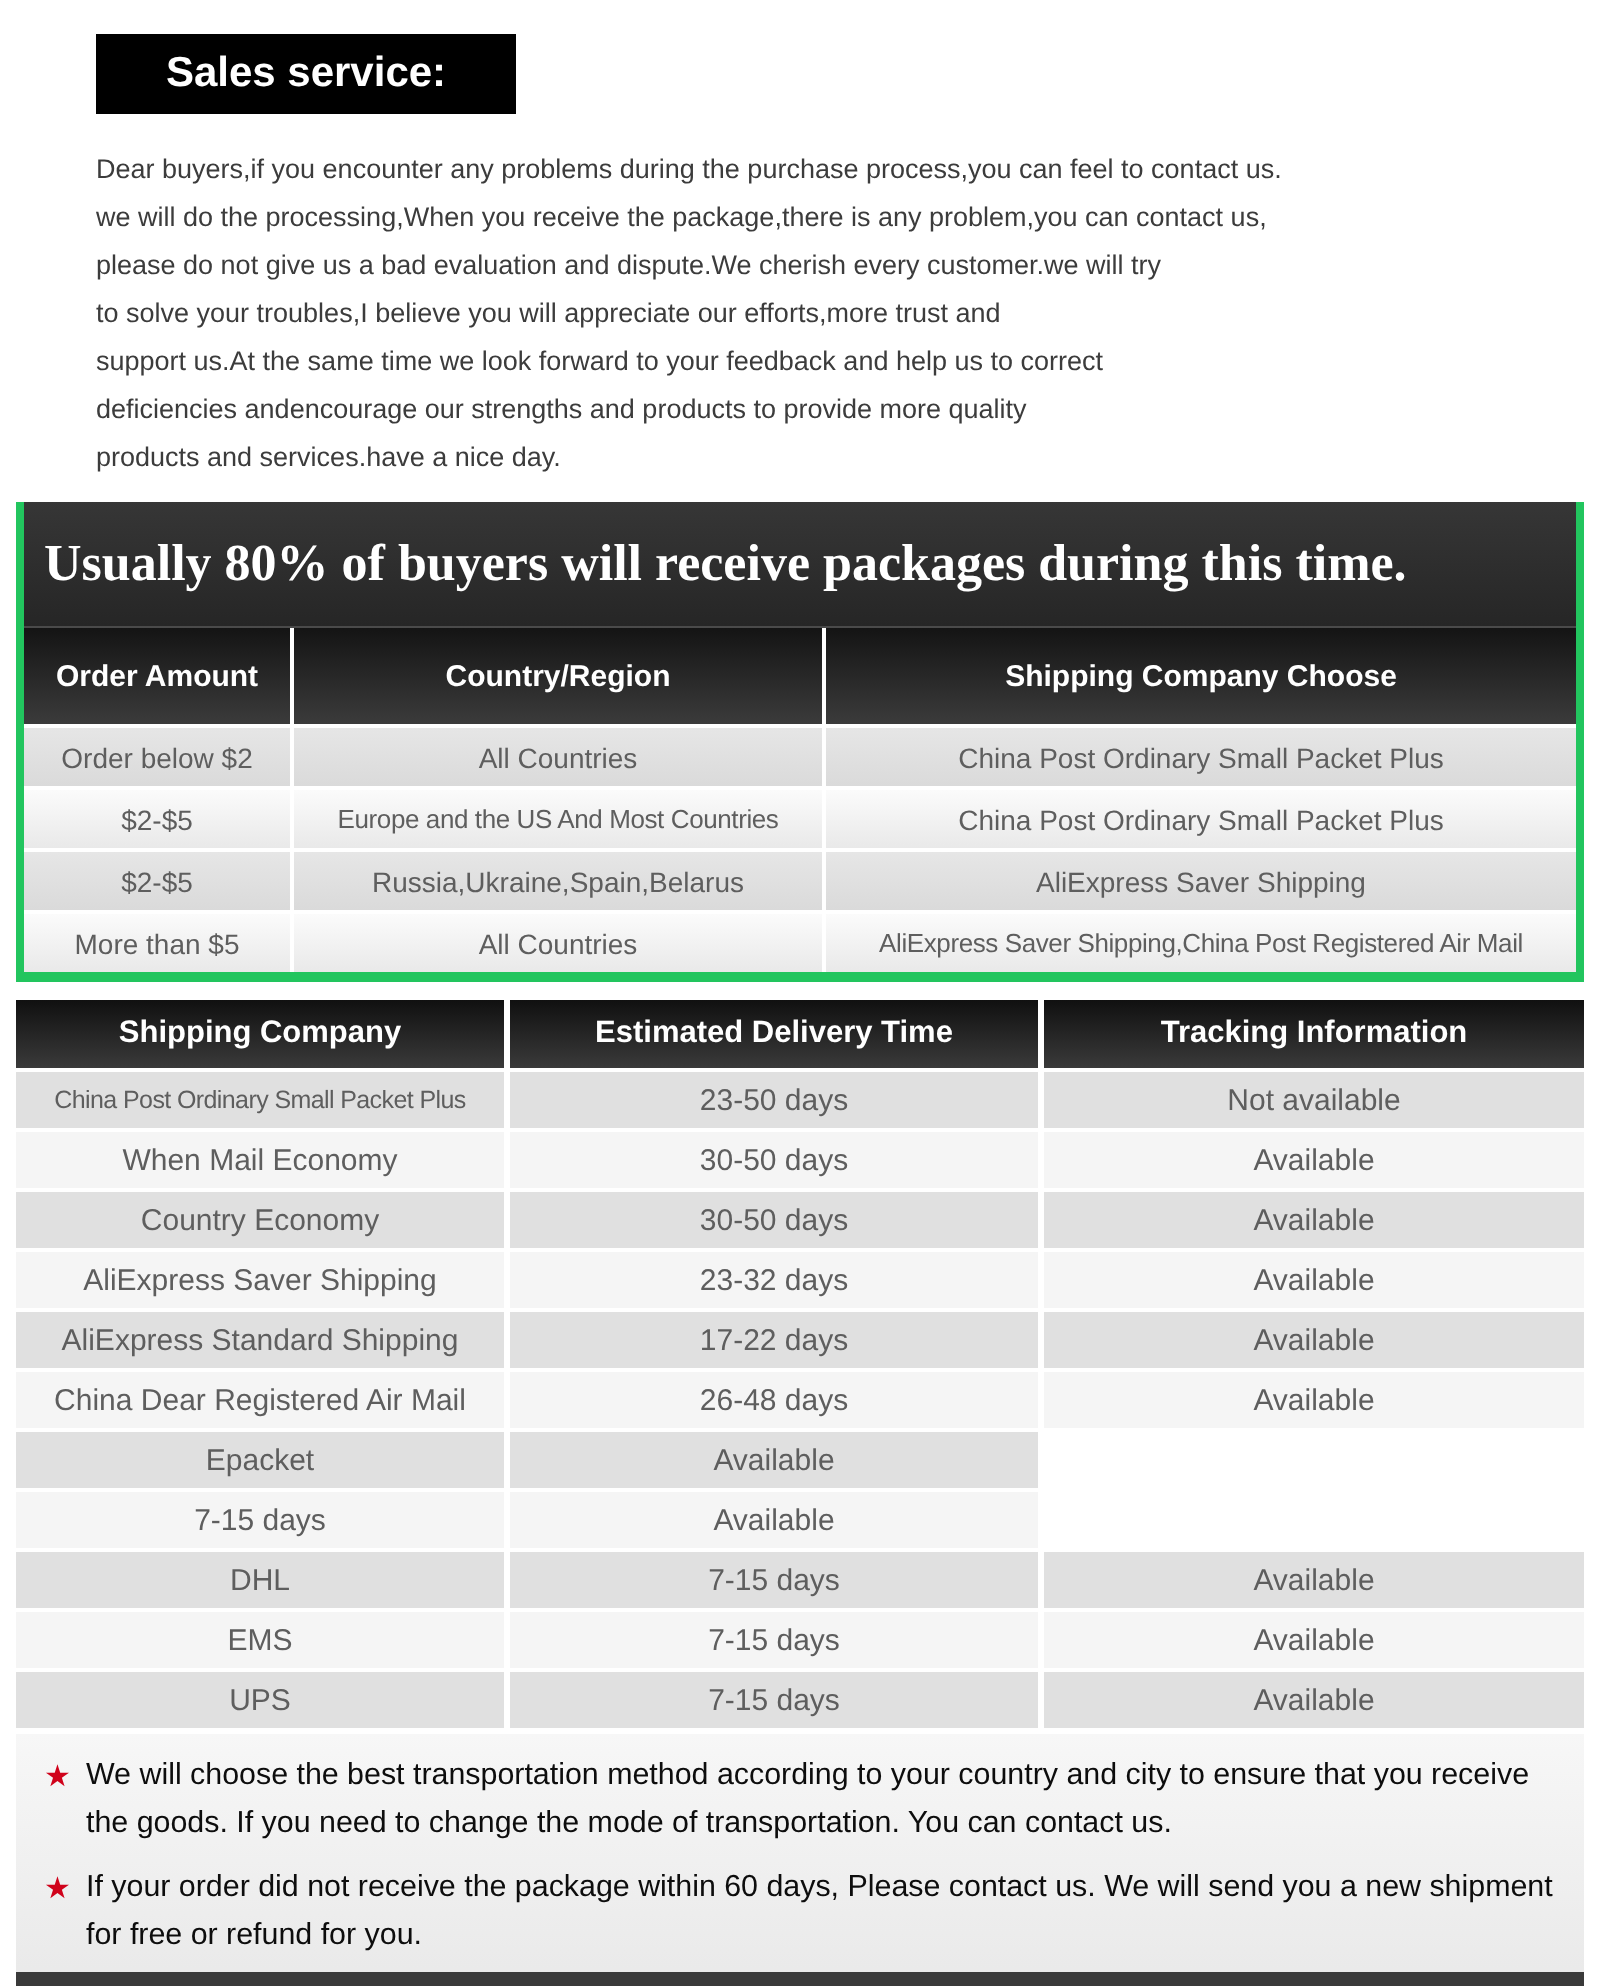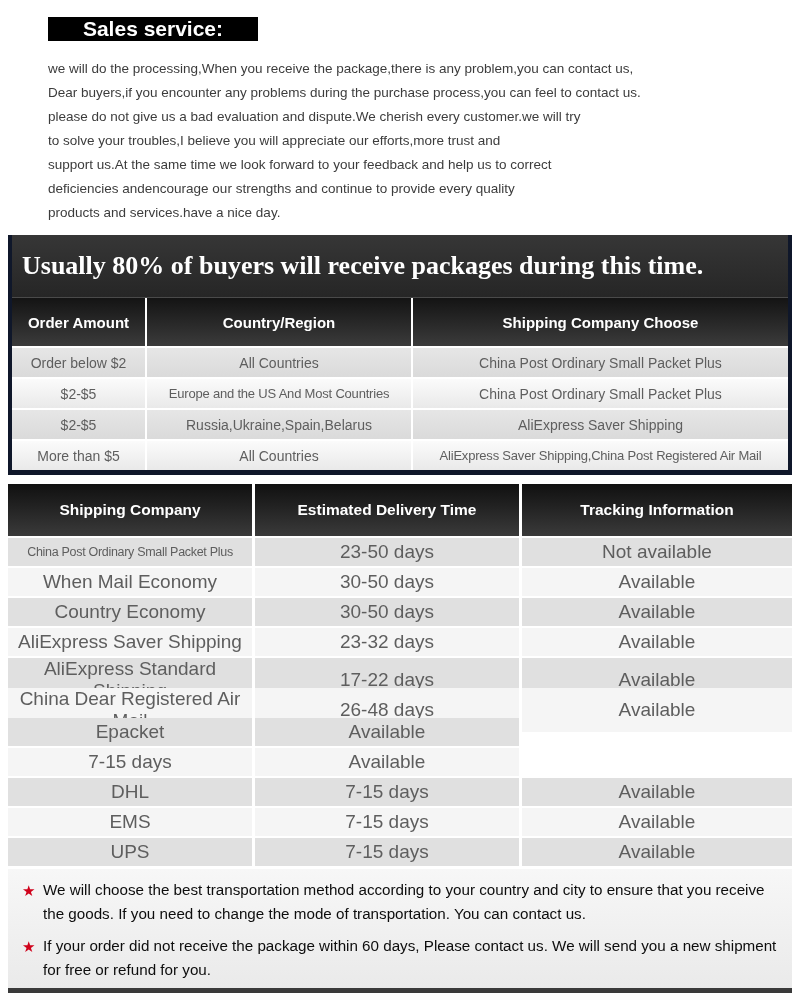--- a/index.html
+++ b/index.html
@@ -8,21 +8,21 @@
     width:800px; height:993px;
     font-family:"Liberation Sans", sans-serif;
     color:#3a3a3a;
     overflow:hidden;
   }
   .page { position:relative; width:800px; height:993px; background:#fff; }
 
   
   .sales-box {
     margin:17px 0 0 48px;
-    width:210px; height:24px;
+    width:210px; height:40px;
     background:#000;
     color:#fff;
     font-size:21px; font-weight:bold;
     display:flex; align-items:center; justify-content:center;
   }
 
   
   .intro {
     margin:16px 30px 0 48px;
     font-size:13.5px; line-height:24px; color:#3c3c3c;
@@ -37,21 +37,21 @@
   .tbl-row > div {
     display:flex; align-items:center; justify-content:center; text-align:center;
     font-size:14px;
   }
   .fit { font-size:12.5px !important; letter-spacing:-0.3px; }
   .fit2 { font-size:13px !important; letter-spacing:-0.2px; }
 
   
   .t1wrap {
     margin:10px 0 0 8px; width:784px;
-    background:#0f172a;
+    background:#22c55e;
     padding:0 4px 5px 4px;
   }
   .banner {
     height:63px;
     background:linear-gradient(180deg,#363636,#262626);
     color:#fff;
     font-family:"Liberation Serif", serif;
     font-weight:bold; font-size:26px;
     display:flex; align-items:center;
     padding-left:10px;
@@ -68,30 +68,30 @@
     grid-template-columns:133px 266px 1fr;
     height:31px; border-top:2px solid #fff;
   }
   .t1 .tbl-row.gray  > div { background:linear-gradient(180deg,#e6e6e6,#dadada); }
   .t1 .tbl-row.light > div { background:linear-gradient(180deg,#fbfbfb,#e9e9e9); }
 
   
   .t2wrap { margin:9px 0 0 8px; width:784px; }
   .t2 .tbl-header {
     grid-template-columns:244px 267px 1fr;
-    height:52px; font-size:15.5px;
+    height:34px; font-size:15.5px;
     background:linear-gradient(180deg,#101010,#3a3a3a);
   }
   .t2 .tbl-header > div:not(:first-child),
   .t2 .tbl-row > div:not(:first-child) { border-left:3px solid #fff; }
   .t2 .tbl-row {
     grid-template-columns:244px 267px 1fr;
     height:30px; border-top:2px solid #fff;
   }
-  .t2 .tbl-row > div { font-size:19px; }
+  .t2 .tbl-row > div { font-size:15px; }
   .t2 .tbl-row.gray  > div { background:#e0e0e0; }
   .t2 .tbl-row.light > div { background:#f5f5f5; }
 
   
   .footer {
     margin:3px 0 0 8px; width:784px;
     background:linear-gradient(180deg,#f7f7f7,#e9e9e9);
   }
   .footer-content { padding:9px 12px 6px 12px; }
   .note {
@@ -108,26 +108,26 @@
   .bottom-bar { height:7px; background:#3a3a3a; }
 </style>
 </head>
 <body>
 
 <div class="page">
 
   <div class="sales-box">Sales service:</div>
 
   <div class="intro">
+    <div>Dear buyers,if you encounter any problems during the purchase process,you can feel to contact us.</div>
     <div>we will do the processing,When you receive the package,there is any problem,you can contact us,</div>
-    <div>Dear buyers,if you encounter any problems during the purchase process,you can feel to contact us.</div>
     <div>please do not give us a bad evaluation and dispute.We cherish every customer.we will try</div>
     <div>to solve your troubles,I believe you will appreciate our efforts,more trust and</div>
     <div>support us.At the same time we look forward to your feedback and help us to correct</div>
-    <div>deficiencies andencourage our strengths and continue to provide every quality</div>
+    <div>deficiencies andencourage our strengths and products to provide more quality</div>
     <div>products and services.have a nice day.</div>
   </div>
 
   <div class="t1wrap t1">
     <div class="banner">Usually 80% of buyers will receive packages during this time.</div>
 
     <div class="tbl-header">
       <div>Order Amount</div>
       <div>Country/Region</div>
       <div>Shipping Company Choose</div>

